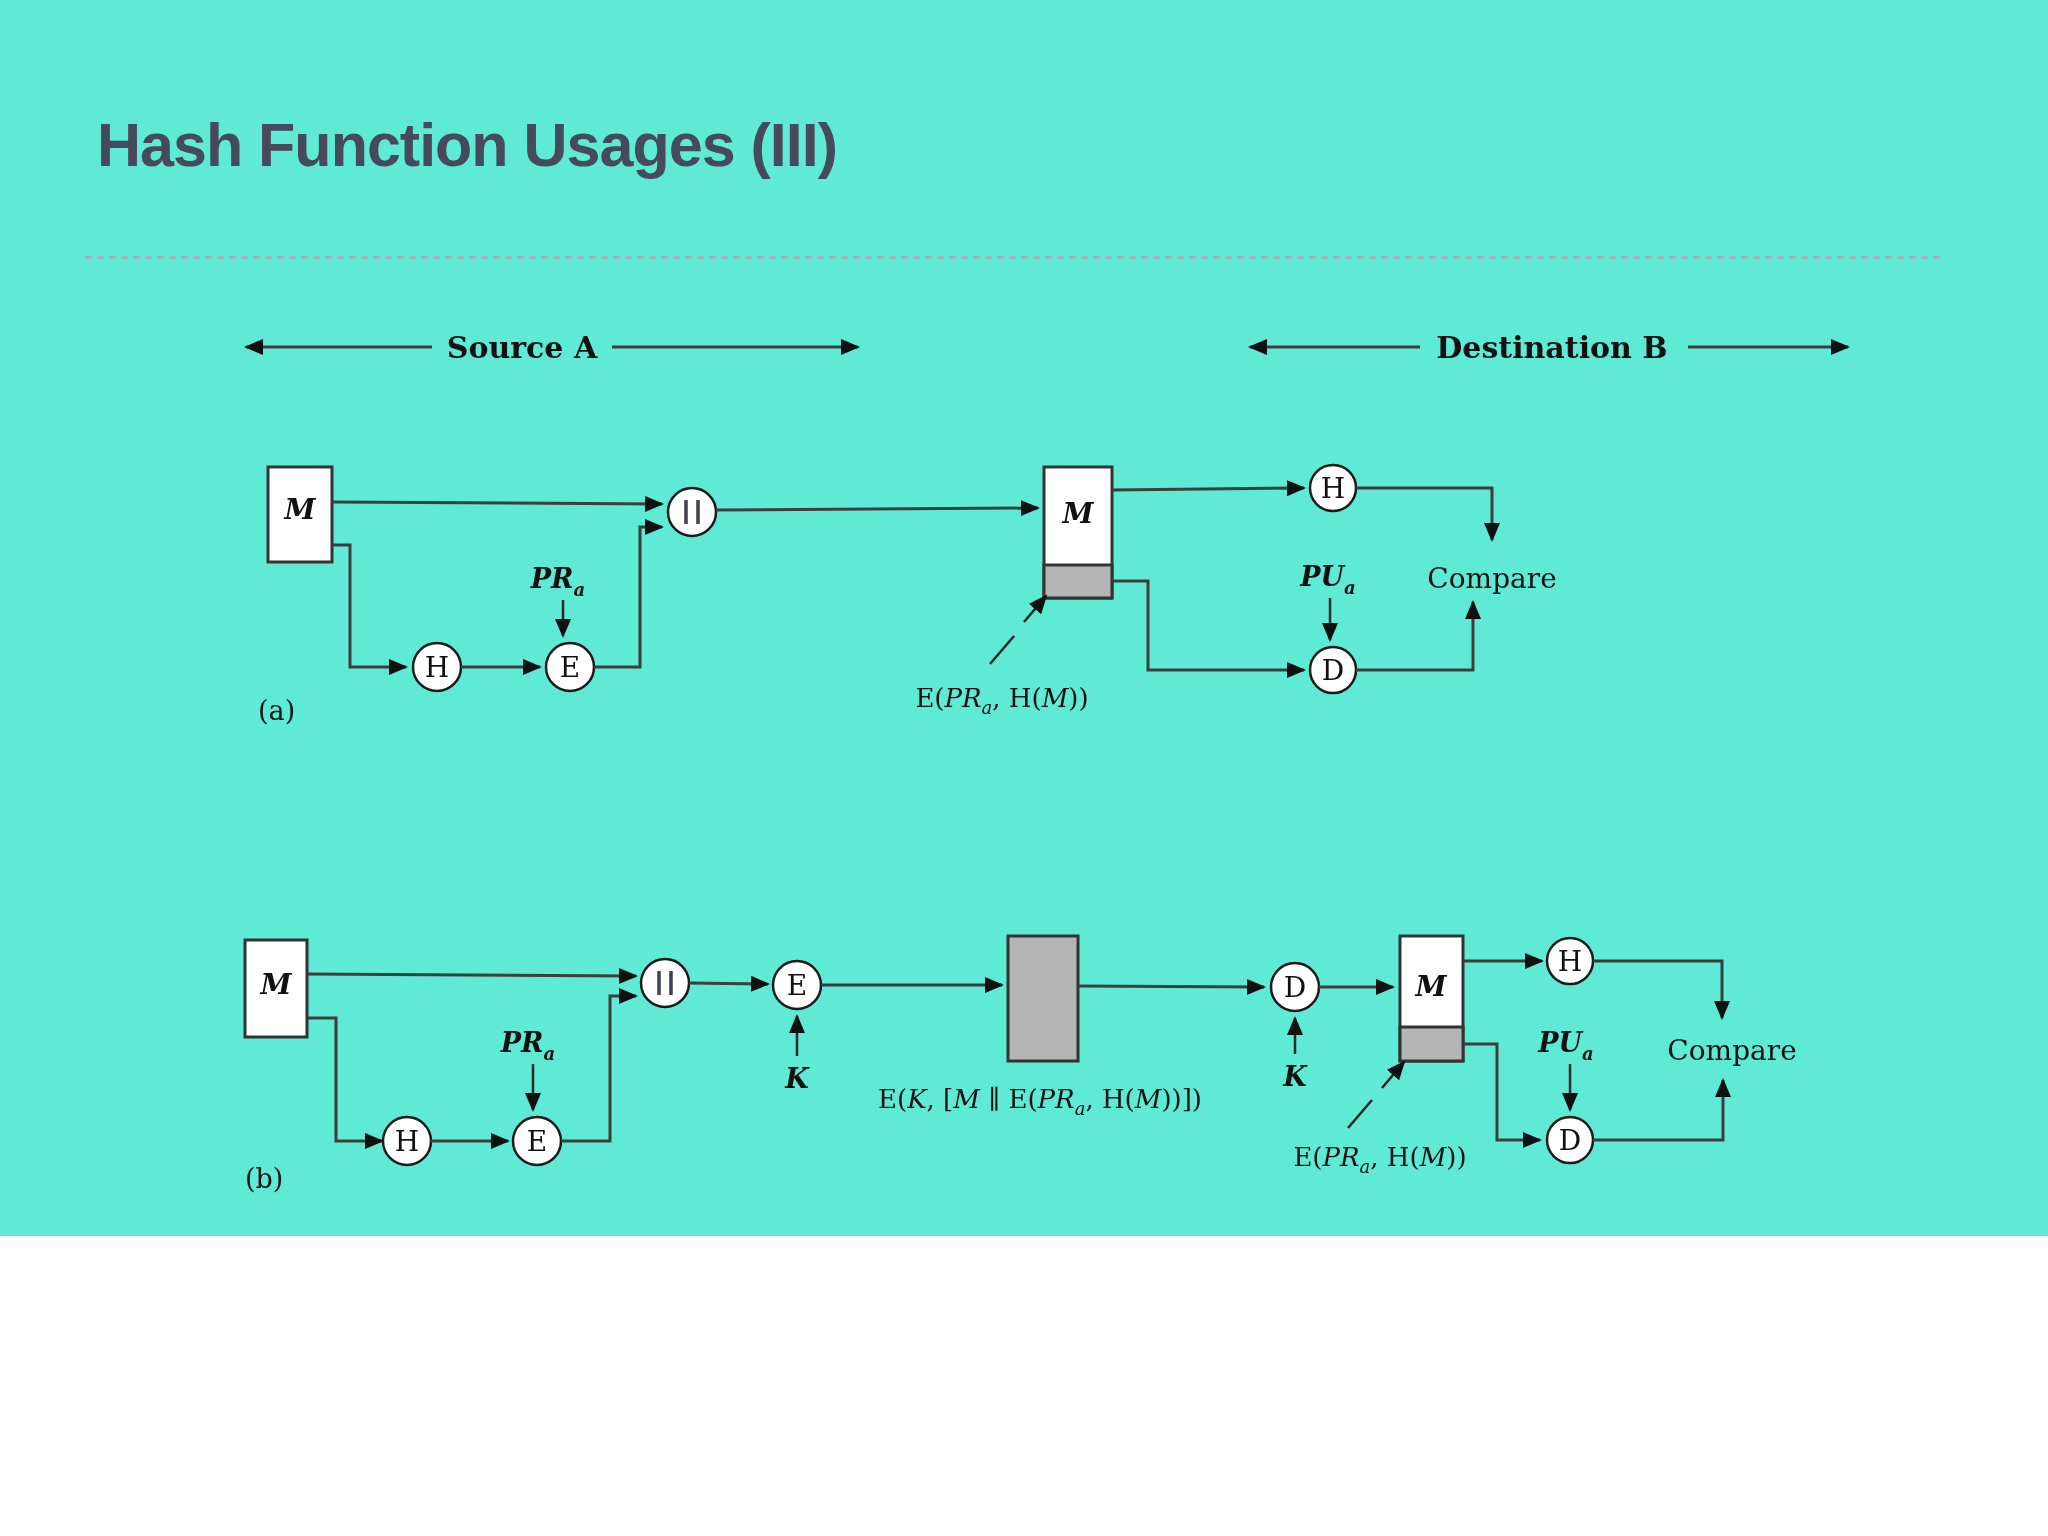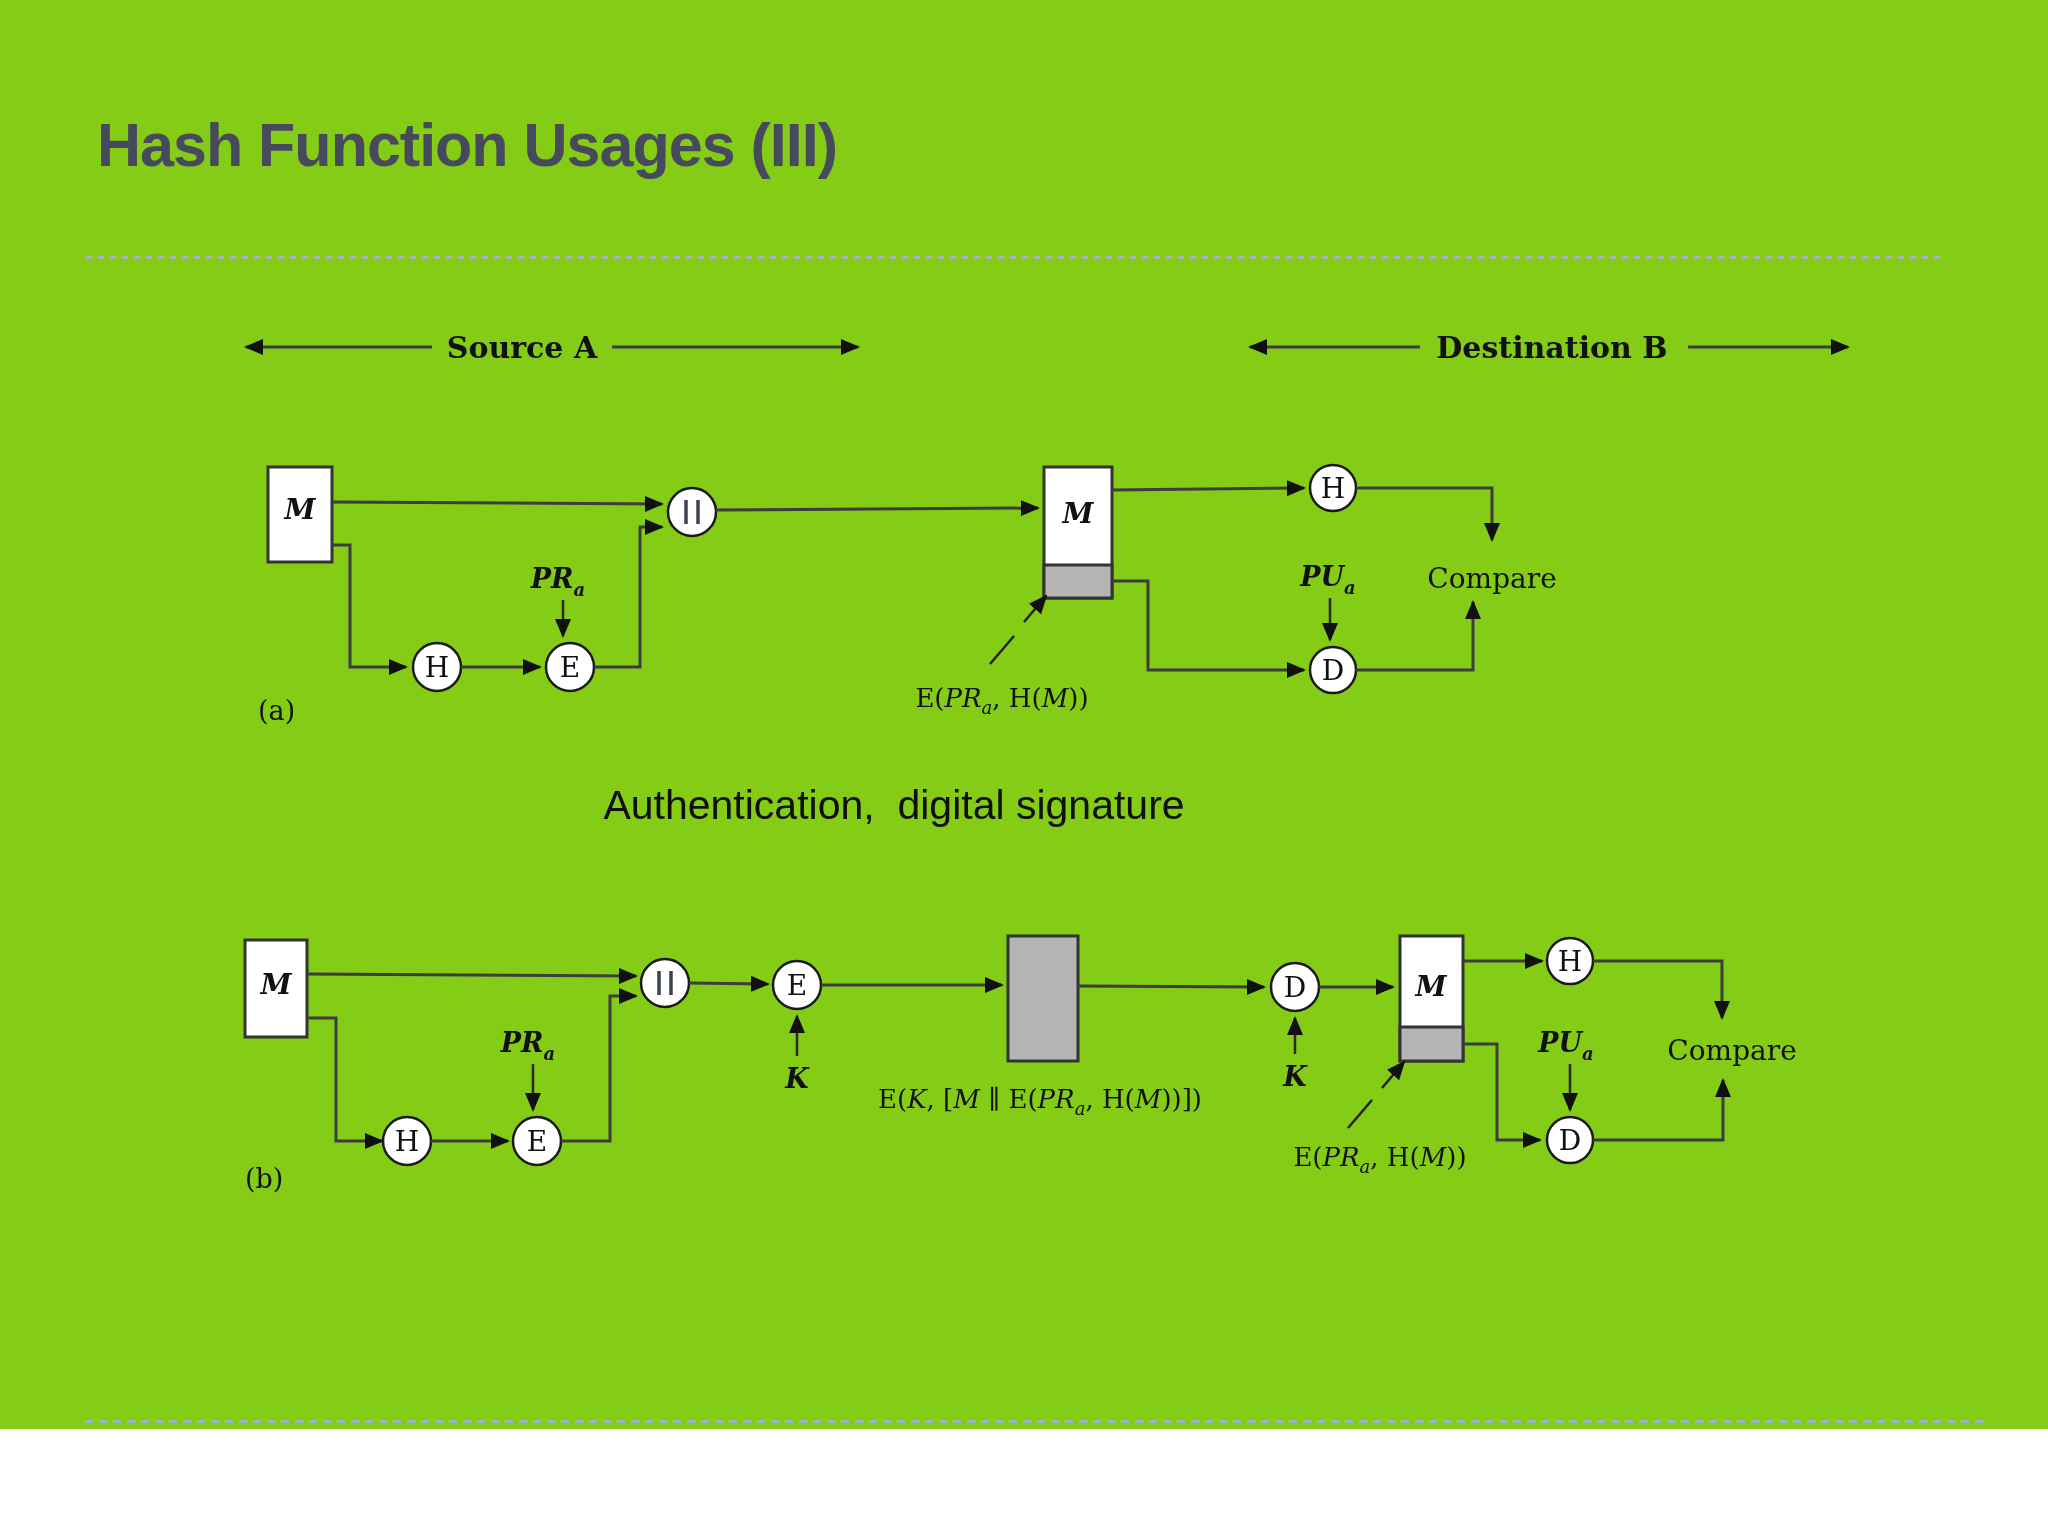--- a/index.html
+++ b/index.html
@@ -1,16 +1,16 @@
 <!DOCTYPE html>
 <html><head>
 <meta charset="utf-8">
 <style>
   html,body{margin:0;padding:0;background:#ffffff;}
-  .slide{position:relative;width:2048px;height:1429px;background:#84cc16;overflow:hidden;
+  .slide{position:relative;width:2048px;height:1236px;background:#5eead4;overflow:hidden;
          font-family:"Liberation Sans", sans-serif;}
   .title{position:absolute;left:97px;top:110px;font-size:61px;font-weight:700;color:#474a5c;
          letter-spacing:-1px;white-space:pre;}
   .divider{position:absolute;height:3px;
            background:repeating-linear-gradient(90deg,#a9b2bc 0 7px,rgba(0,0,0,0) 7px 12px);}
   .divider.top{left:85px;top:256px;width:1860px;}
   .divider.bottom{left:85px;top:1420px;width:1905px;
            background:repeating-linear-gradient(90deg,#9db3c8 0 8px,rgba(0,0,0,0) 8px 14px);}
   .caption{position:absolute;left:0;text-align:center;color:#0f0f0f;font-size:41px;white-space:pre;}
   .caption.a{top:782px;width:1788px;}
@@ -181,17 +181,16 @@
 
       <polyline class="ln" points="1593,1140 1723,1140 1723,1080" marker-end="url(#ah)"></polyline>
 
       <line class="dashseg" x1="1348" y1="1128" x2="1372" y2="1100"></line>
       <line class="dashseg" x1="1382" y1="1088" x2="1404" y2="1062" marker-end="url(#ah)"></line>
       <text class="d frm" x="1380" y="1166"><tspan>E(</tspan><tspan class="it">PR</tspan><tspan class="sub it" dy="7">a</tspan><tspan dy="-7">, H(</tspan><tspan class="it">M</tspan><tspan>))</tspan></text>
       <text class="d fig" x="245" y="1188">(b)</text>
     </g>
   </svg>
 
-  <div class="caption a">Authentication,  digital signature</div>
 
   <div class="divider bottom"></div>
   <div class="slide-marker"></div>
 </div>
 
 </body></html>

